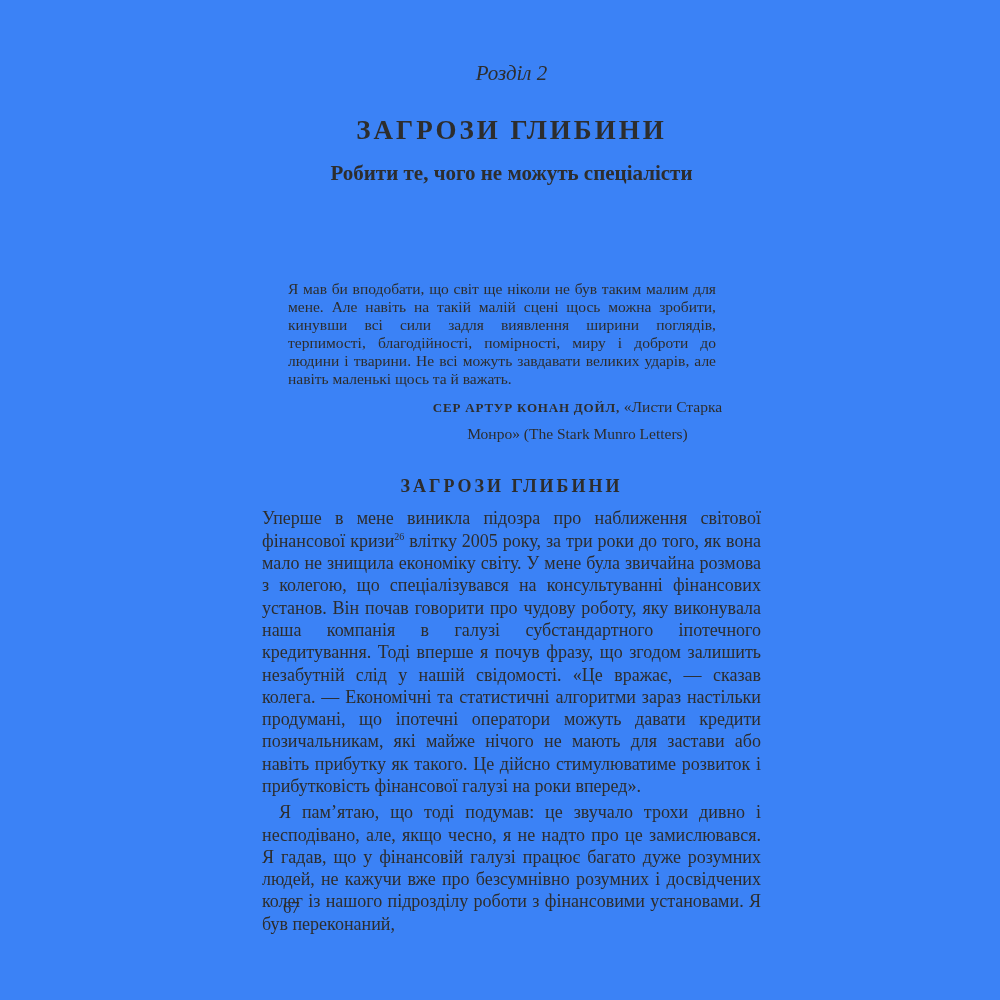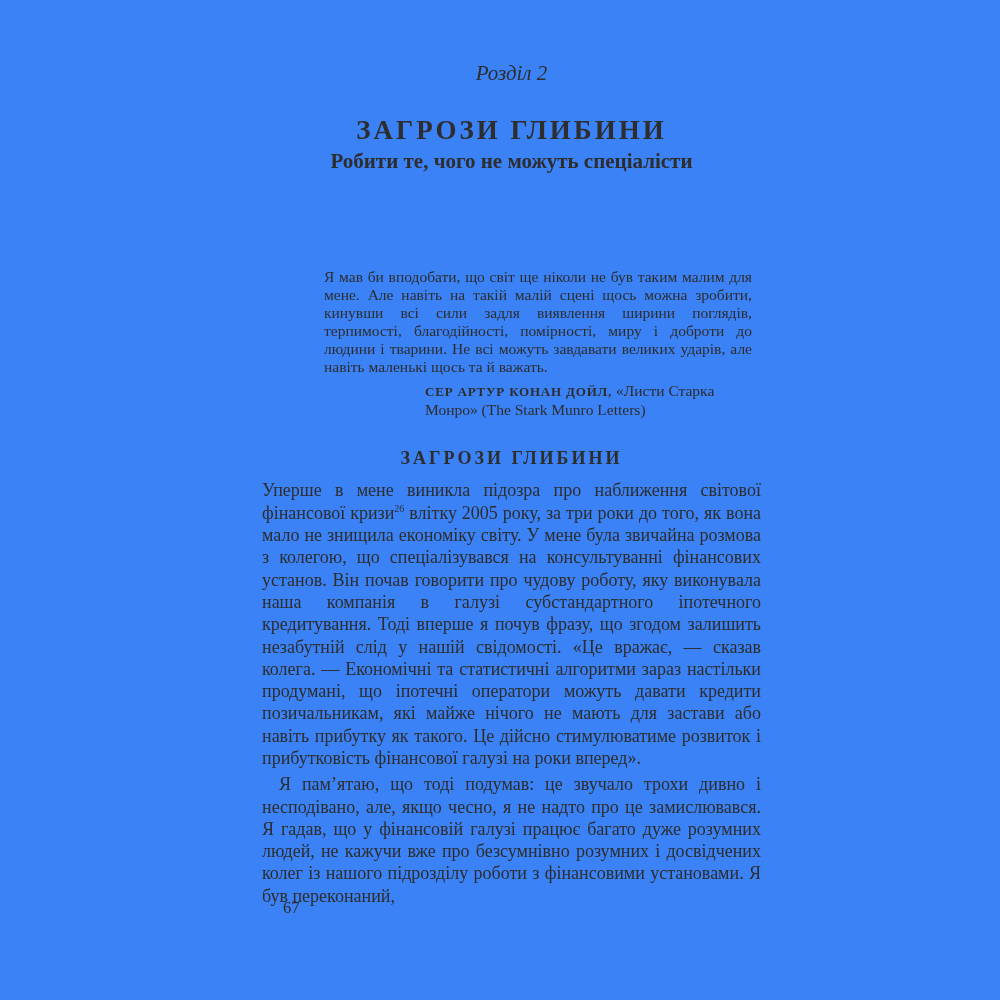--- a/index.html
+++ b/index.html
@@ -31,38 +31,39 @@
   }
   .chapter-title {
     margin: 26px 0 0 0;
     text-align: center;
     font-weight: bold;
     font-size: 27px;
     line-height: 36px;
     letter-spacing: 3px;
   }
   .chapter-subtitle {
-    margin-top: 0px;
+    margin-top: 12px;
     text-align: center;
     font-weight: bold;
     font-size: 21px;
     line-height: 26px;
   }
   .epigraph {
-    margin: 94px 0 0 66px;
+    margin: 94px 0 0 30px;
     width: 428px;
     font-size: 15.5px;
     line-height: 17.9px;
     text-align: justify;
   }
   .epigraph-attribution {
     margin: 7px 0 16px 167px;
     width: 305px;
     font-size: 15.5px;
-    line-height: 18px;
+    line-height: 26px;
+    text-align: center;
   }
   .attr-caps {
     font-weight: bold;
     font-size: 13px;
     letter-spacing: 0.8px;
   }
   .section-heading {
     margin: 28px 0 0 0;
     text-align: center;
     font-weight: bold;

